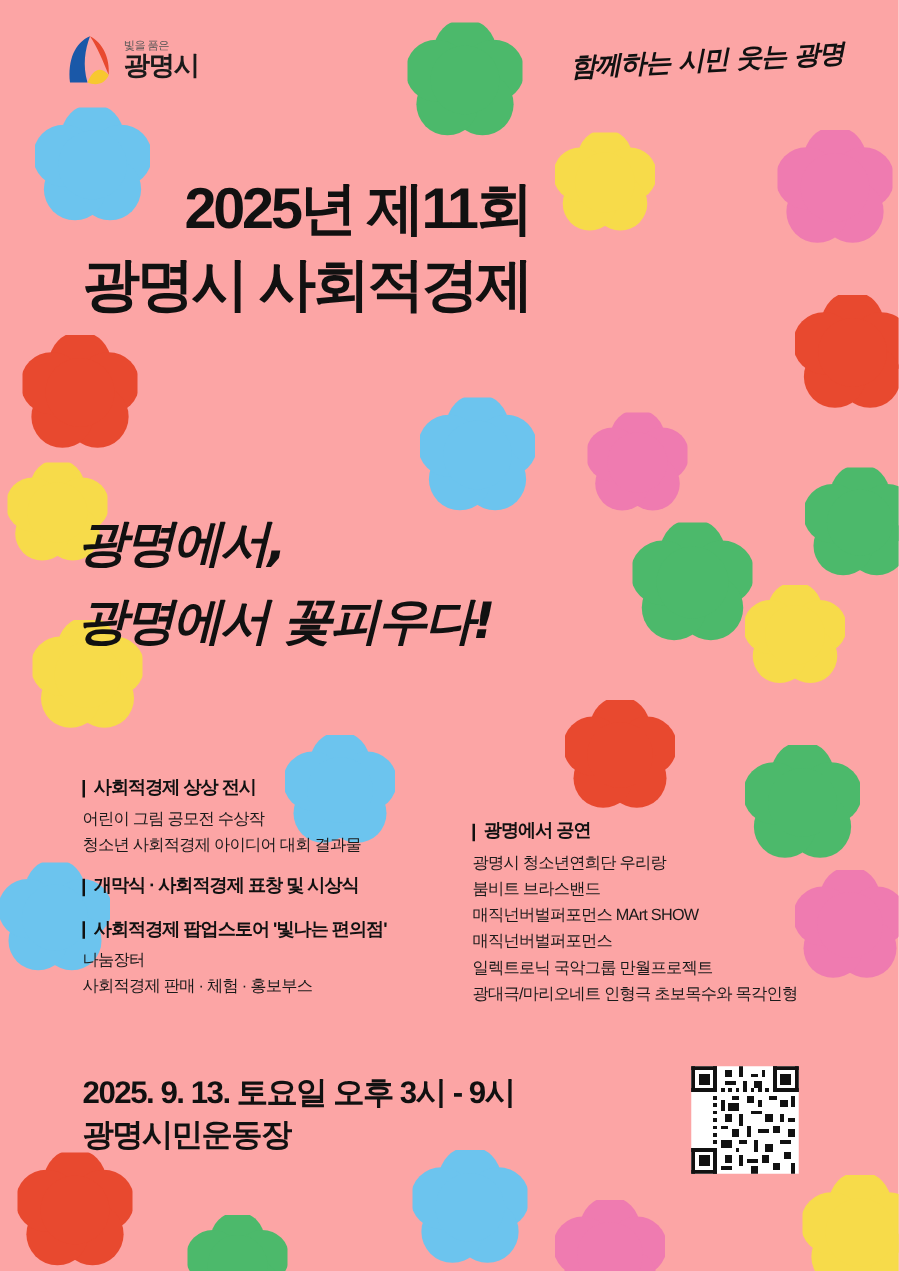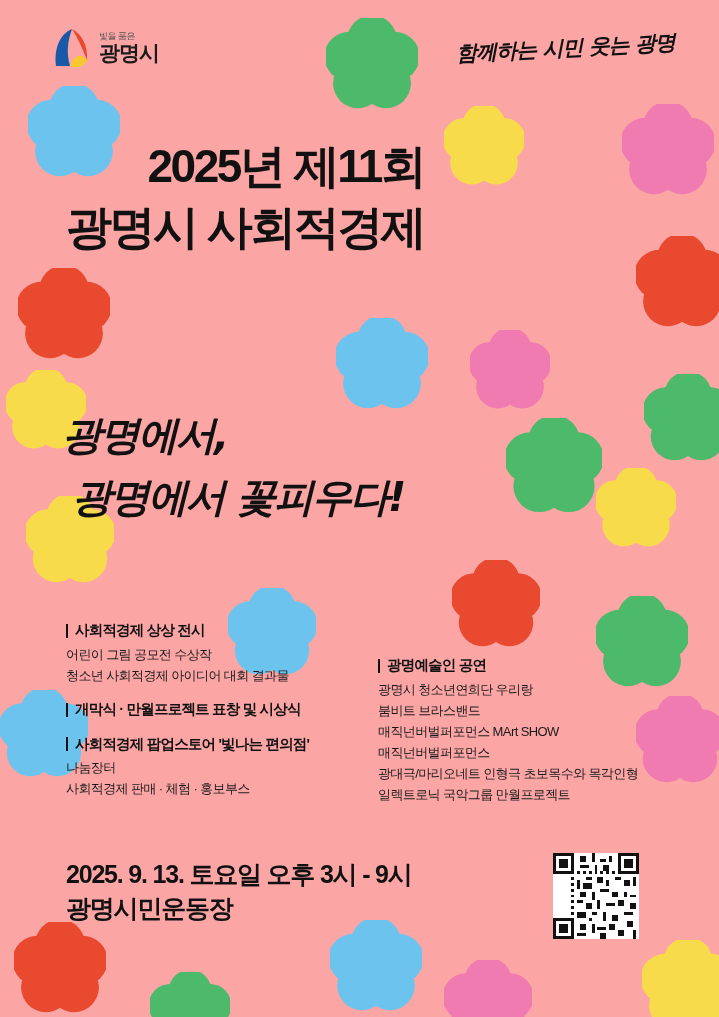--- a/index.html
+++ b/index.html
@@ -93,21 +93,20 @@
   .subtitle-line {
     font-size: 40px;
     font-weight: bold;
     font-style: italic;
     color: #111;
     letter-spacing: -2px;
     line-height: 1.55;
     white-space: nowrap;
   }
   .subtitle-line.second {
-    margin-left: 10px;
   }
 
   
   .prog-left {
     position: absolute;
     left: 66px;
     top: 620px;
     z-index: 4;
     width: 290px;
   }
@@ -447,45 +446,45 @@
         <div class="prog-head">
           <span class="bar"></span>
           <span>사회적경제 상상 전시</span>
         </div>
         <div class="prog-item">어린이 그림 공모전 수상작</div>
         <div class="prog-item">청소년 사회적경제 아이디어 대회 결과물</div>
       </div>
       <div class="prog-group">
         <div class="prog-head">
           <span class="bar"></span>
-          <span>개막식 · 만월프로젝트 표창 및 시상식</span>
+          <span>개막식 · 사회적경제 표창 및 시상식</span>
         </div>
       </div>
       <div class="prog-group">
         <div class="prog-head">
           <span class="bar"></span>
           <span>사회적경제 팝업스토어 '빛나는 편의점'</span>
         </div>
         <div class="prog-item">나눔장터</div>
         <div class="prog-item">사회적경제 판매 · 체험 · 홍보부스</div>
       </div>
     </div>
 
   <div class="prog-right" id="prog-right">
       <div class="prog-group">
         <div class="prog-head">
           <span class="bar"></span>
-          <span>광명예술인 공연</span>
+          <span>광명에서 공연</span>
         </div>
         <div class="prog-item">광명시 청소년연희단 우리랑</div>
         <div class="prog-item">붐비트 브라스밴드</div>
         <div class="prog-item">매직넌버벌퍼포먼스 MArt SHOW</div>
         <div class="prog-item">매직넌버벌퍼포먼스</div>
+        <div class="prog-item">일렉트로닉 국악그룹 만월프로젝트</div>
         <div class="prog-item">광대극/마리오네트 인형극 초보목수와 목각인형</div>
-        <div class="prog-item">일렉트로닉 국악그룹 만월프로젝트</div>
       </div>
     </div>
 
   <div class="footer">
     <div class="footer-date">2025. 9. 13. 토요일 오후 3시 - 9시</div>
     <div class="footer-place">광명시민운동장</div>
   </div>
 
   <div class="qr">
     <svg width="86" height="86" viewBox="0 0 29 29" shape-rendering="crispEdges" xmlns="http://www.w3.org/2000/svg">

